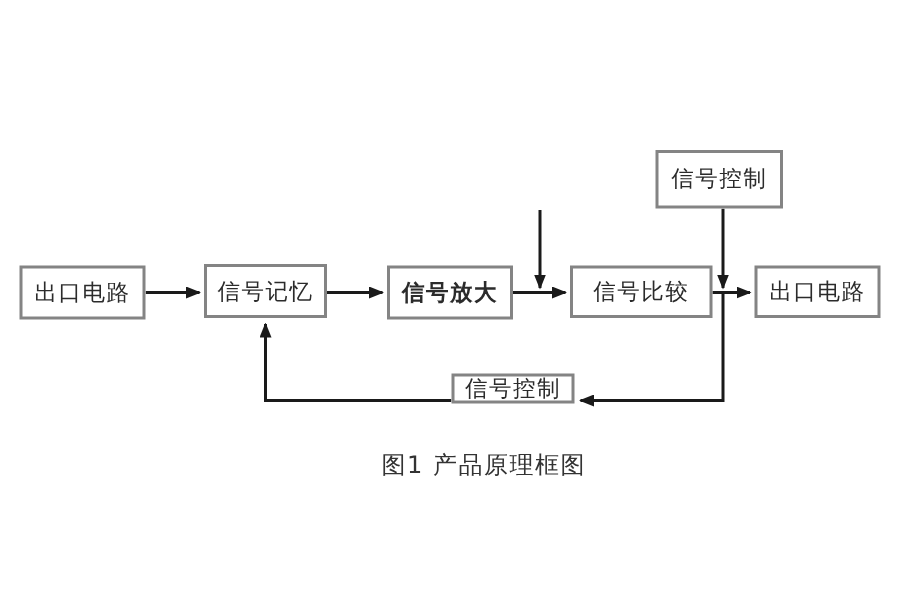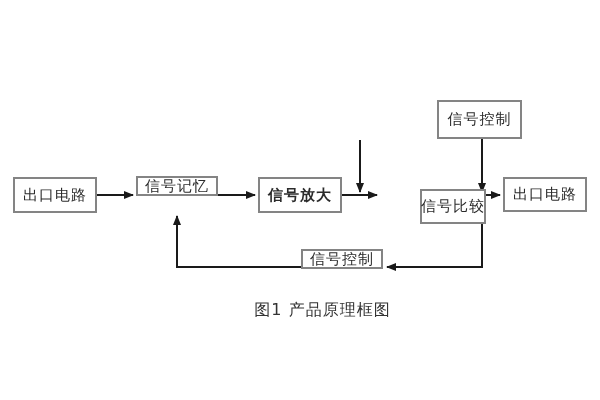--- a/index.html
+++ b/index.html
@@ -35,23 +35,23 @@
     left: 0;
     top: 300px;
     width: 645px;
     text-align: center;
     font-size: 16px;
     color: #333333;
     letter-spacing: 1px;
   }
   
   .b-formation   { left: 13px;  top: 177px; width: 84px;  height: 36px; }
-  .b-memory      { left: 136px; top: 176px; width: 82px;  height: 20px; }
+  .b-memory      { left: 136px; top: 176px; width: 82px;  height: 36px; }
   .b-amplify     { left: 258px; top: 177px; width: 84px;  height: 36px; font-weight: bold; }
-  .b-compare     { left: 380px; top: 189px; width: 66px;  height: 35px; margin-left: 40px; }
+  .b-compare     { left: 380px; top: 177px; width: 95px;  height: 35px; }
   .b-output      { left: 503px; top: 177px; width: 84px;  height: 35px; }
   .b-manualreset { left: 238px; top: 100px; width: 165px; height: 40px; }
   .b-alarmtiming { left: 437px; top: 100px; width: 85px;  height: 39px; }
   .b-control     { left: 301px; top: 249px; width: 82px;  height: 20px; }
 </style>
 </head>
 <body>
 
 <div id="canvas">
 

